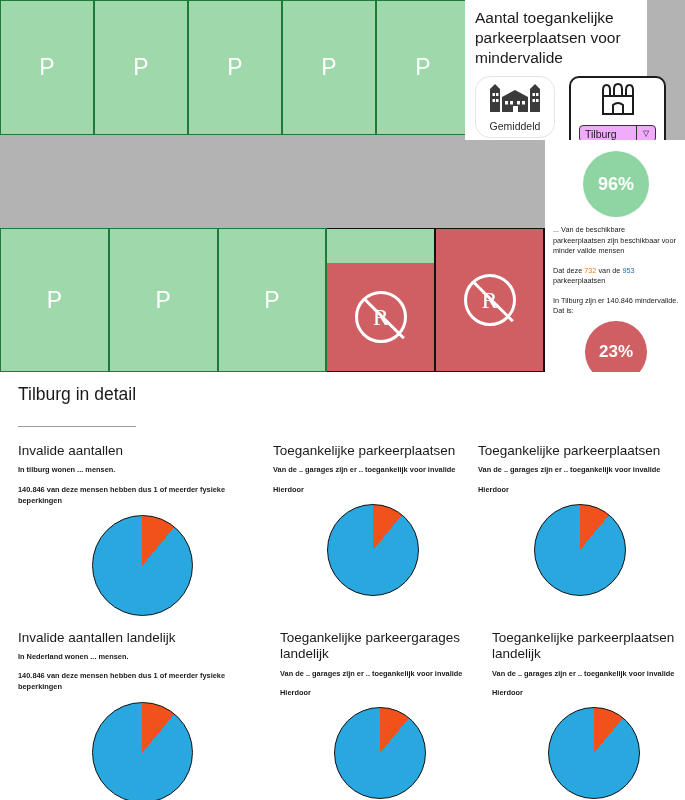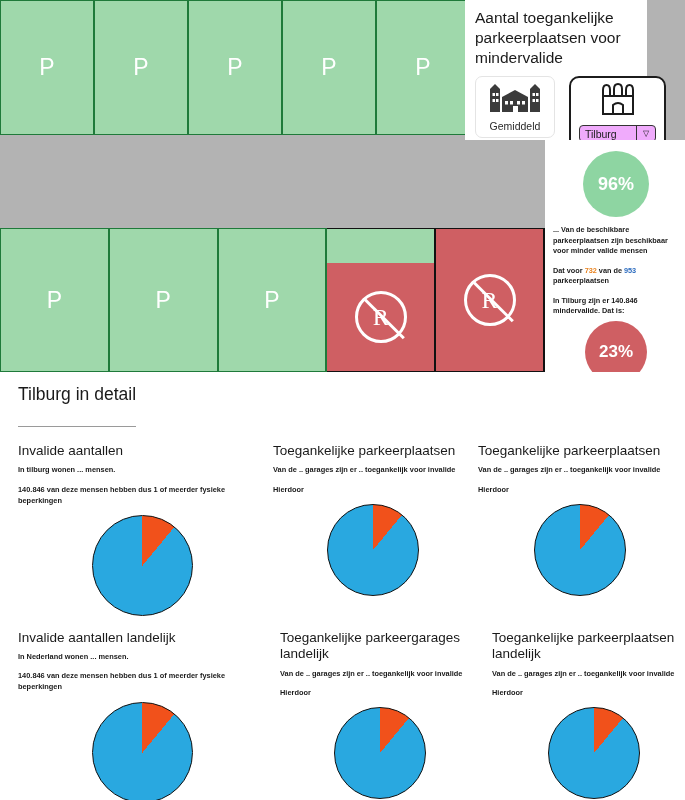--- a/index.html
+++ b/index.html
@@ -116,21 +116,21 @@
 
   #selector-row {
     display: flex;
     gap: 14px;
     margin-top: 9px;
     align-items: flex-start;
   }
   .sel-card {
     background: #ffffff;
     border: 1px solid #e4e4e4;
-    border-radius: 7px;
+    border-radius: 15px;
     padding: 6px 10px 5px 10px;
     display: flex;
     flex-direction: column;
     align-items: center;
     box-shadow: 0 0 0 0 transparent;
   }
   .sel-card.outlined {
     border: 2px solid #1c1c1c;
     border-radius: 10px;
     padding: 5px 8px 6px 8px;
@@ -195,21 +195,21 @@
     width: 62px; height: 62px;
     background: #cf5f63;
     font-size: 17px;
     margin-top: 4px;
   }
   .stat-line {
     font-size: 7.3px;
     line-height: 1.45;
     color: #1a1a1a;
     margin-top: 8px;
-    font-weight: bold;
+    font-weight: normal;
   }
   .stat-line.spaced { margin-top: 9px; }
   .num-orange { color: #e8821e; }
   .num-blue { color: #2b6bbf; text-align: right; }
 
   
   #detail {
     position: relative;
     width: 685px;
     height: 428px;
@@ -361,21 +361,21 @@
       </div>
 
     </div>
   </div>
 
   <div id="stats-panel">
     <div class="pct-circle" id="pct-green">96%</div>
 
     <div class="stat-line">... Van de beschikbare parkeerplaatsen zijn beschikbaar voor minder valide mensen</div>
 
-    <div class="stat-line spaced"><span>Dat voor </span><span class="num-orange">732</span><span> van de </span><span class="num-blue">953</span><span> parkeerplaatsen</span></div>
+    <div class="stat-line spaced"><span>Dat deze </span><span class="num-orange">732</span><span> van de </span><span class="num-blue">953</span><span> parkeerplaatsen</span></div>
 
     <div class="stat-line spaced">In Tilburg zijn er 140.846 mindervalide. Dat is:</div>
 
     <div class="pct-circle" id="pct-red">23%</div>
 
   </div>
 
 </div>
 
 <div id="detail">

